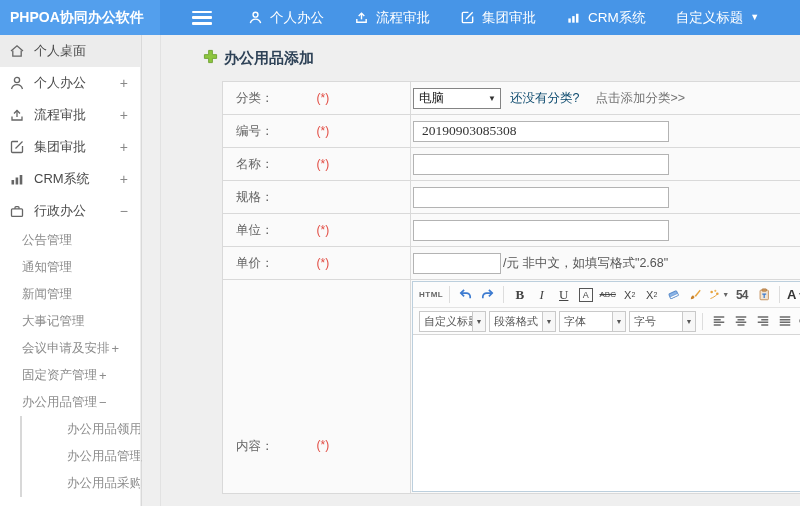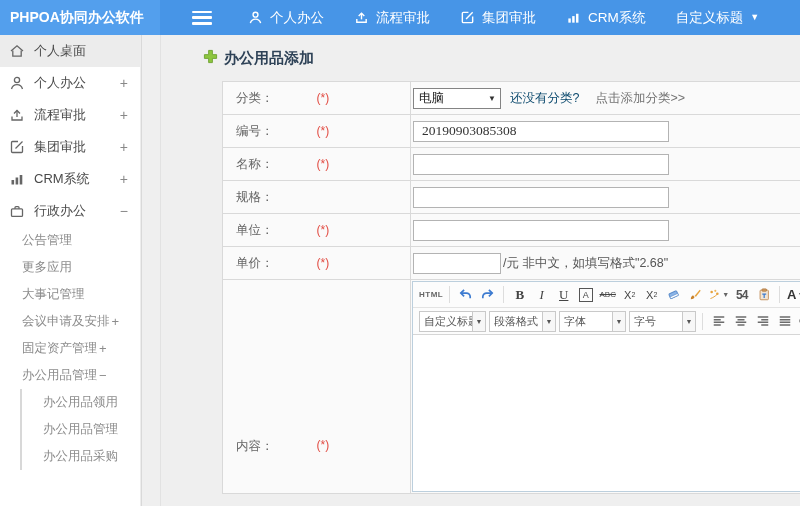--- a/index.html
+++ b/index.html
@@ -28,21 +28,21 @@
   .s-item { width:140px; height:32px; display:flex; align-items:center;
             padding-left:9px; font-size:13px; color:#4a4a4a; position:relative; cursor:pointer; }
   .s-item.active { background:#ececec; }
   .s-item .ic { width:16px; height:16px; margin-right:9px; color:#666; flex:none; }
   .s-item .exp { position:absolute; right:12px; color:#888; font-size:14px; }
   .s-sub { width:140px; height:27px; display:flex; align-items:center;
            padding-left:22px; font-size:12.5px; color:#8c8c8c; cursor:pointer; }
   .s-sub .exp { margin-left:2px; color:#8c8c8c; font-size:13px; }
   .s-subwrap { margin-left:20px; border-left:2px solid #d8d8d8; }
   .s-subsub { width:118px; height:27px; display:flex; align-items:center;
-              padding-left:21px; font-size:12.5px; color:#8c8c8c; cursor:pointer; }
+              padding-left:21px; font-size:12.5px; color:#8c8c8c; cursor:pointer;margin-left:24px; }
 
   
   .main { position:absolute; left:160px; top:35px; right:0; bottom:0;
           border-left:1px solid #e2e2e2; overflow:hidden; }
   .title-row { display:flex; align-items:center; gap:6px; margin:14px 0 0 42px; }
   .page-title { font-size:15px; color:#2e4257; font-weight:bold; }
 
   .form { margin:13px 0 0 61px; width:700px; background:#fafafa;
           border:1px solid #d9d9d9; border-bottom:none; }
   .frow { display:flex; border-bottom:1px solid #d9d9d9; min-height:33px; align-items:stretch; }
@@ -217,21 +217,24 @@
           </svg>
       </span>
       <span>行政办公</span>
       <span class="exp">−</span>
     </div>
 
     <div class="s-sub">
       <span>公告管理</span>
     </div>
     <div class="s-sub">
-      <span>更多应用</span>
+      <span>通知管理</span>
+    </div>
+    <div class="s-sub">
+      <span>新闻管理</span>
     </div>
     <div class="s-sub">
       <span>大事记管理</span>
     </div>
     <div class="s-sub">
       <span>会议申请及安排</span>
       <span class="exp">+</span>
     </div>
     <div class="s-sub">
       <span>固定资产管理</span>

